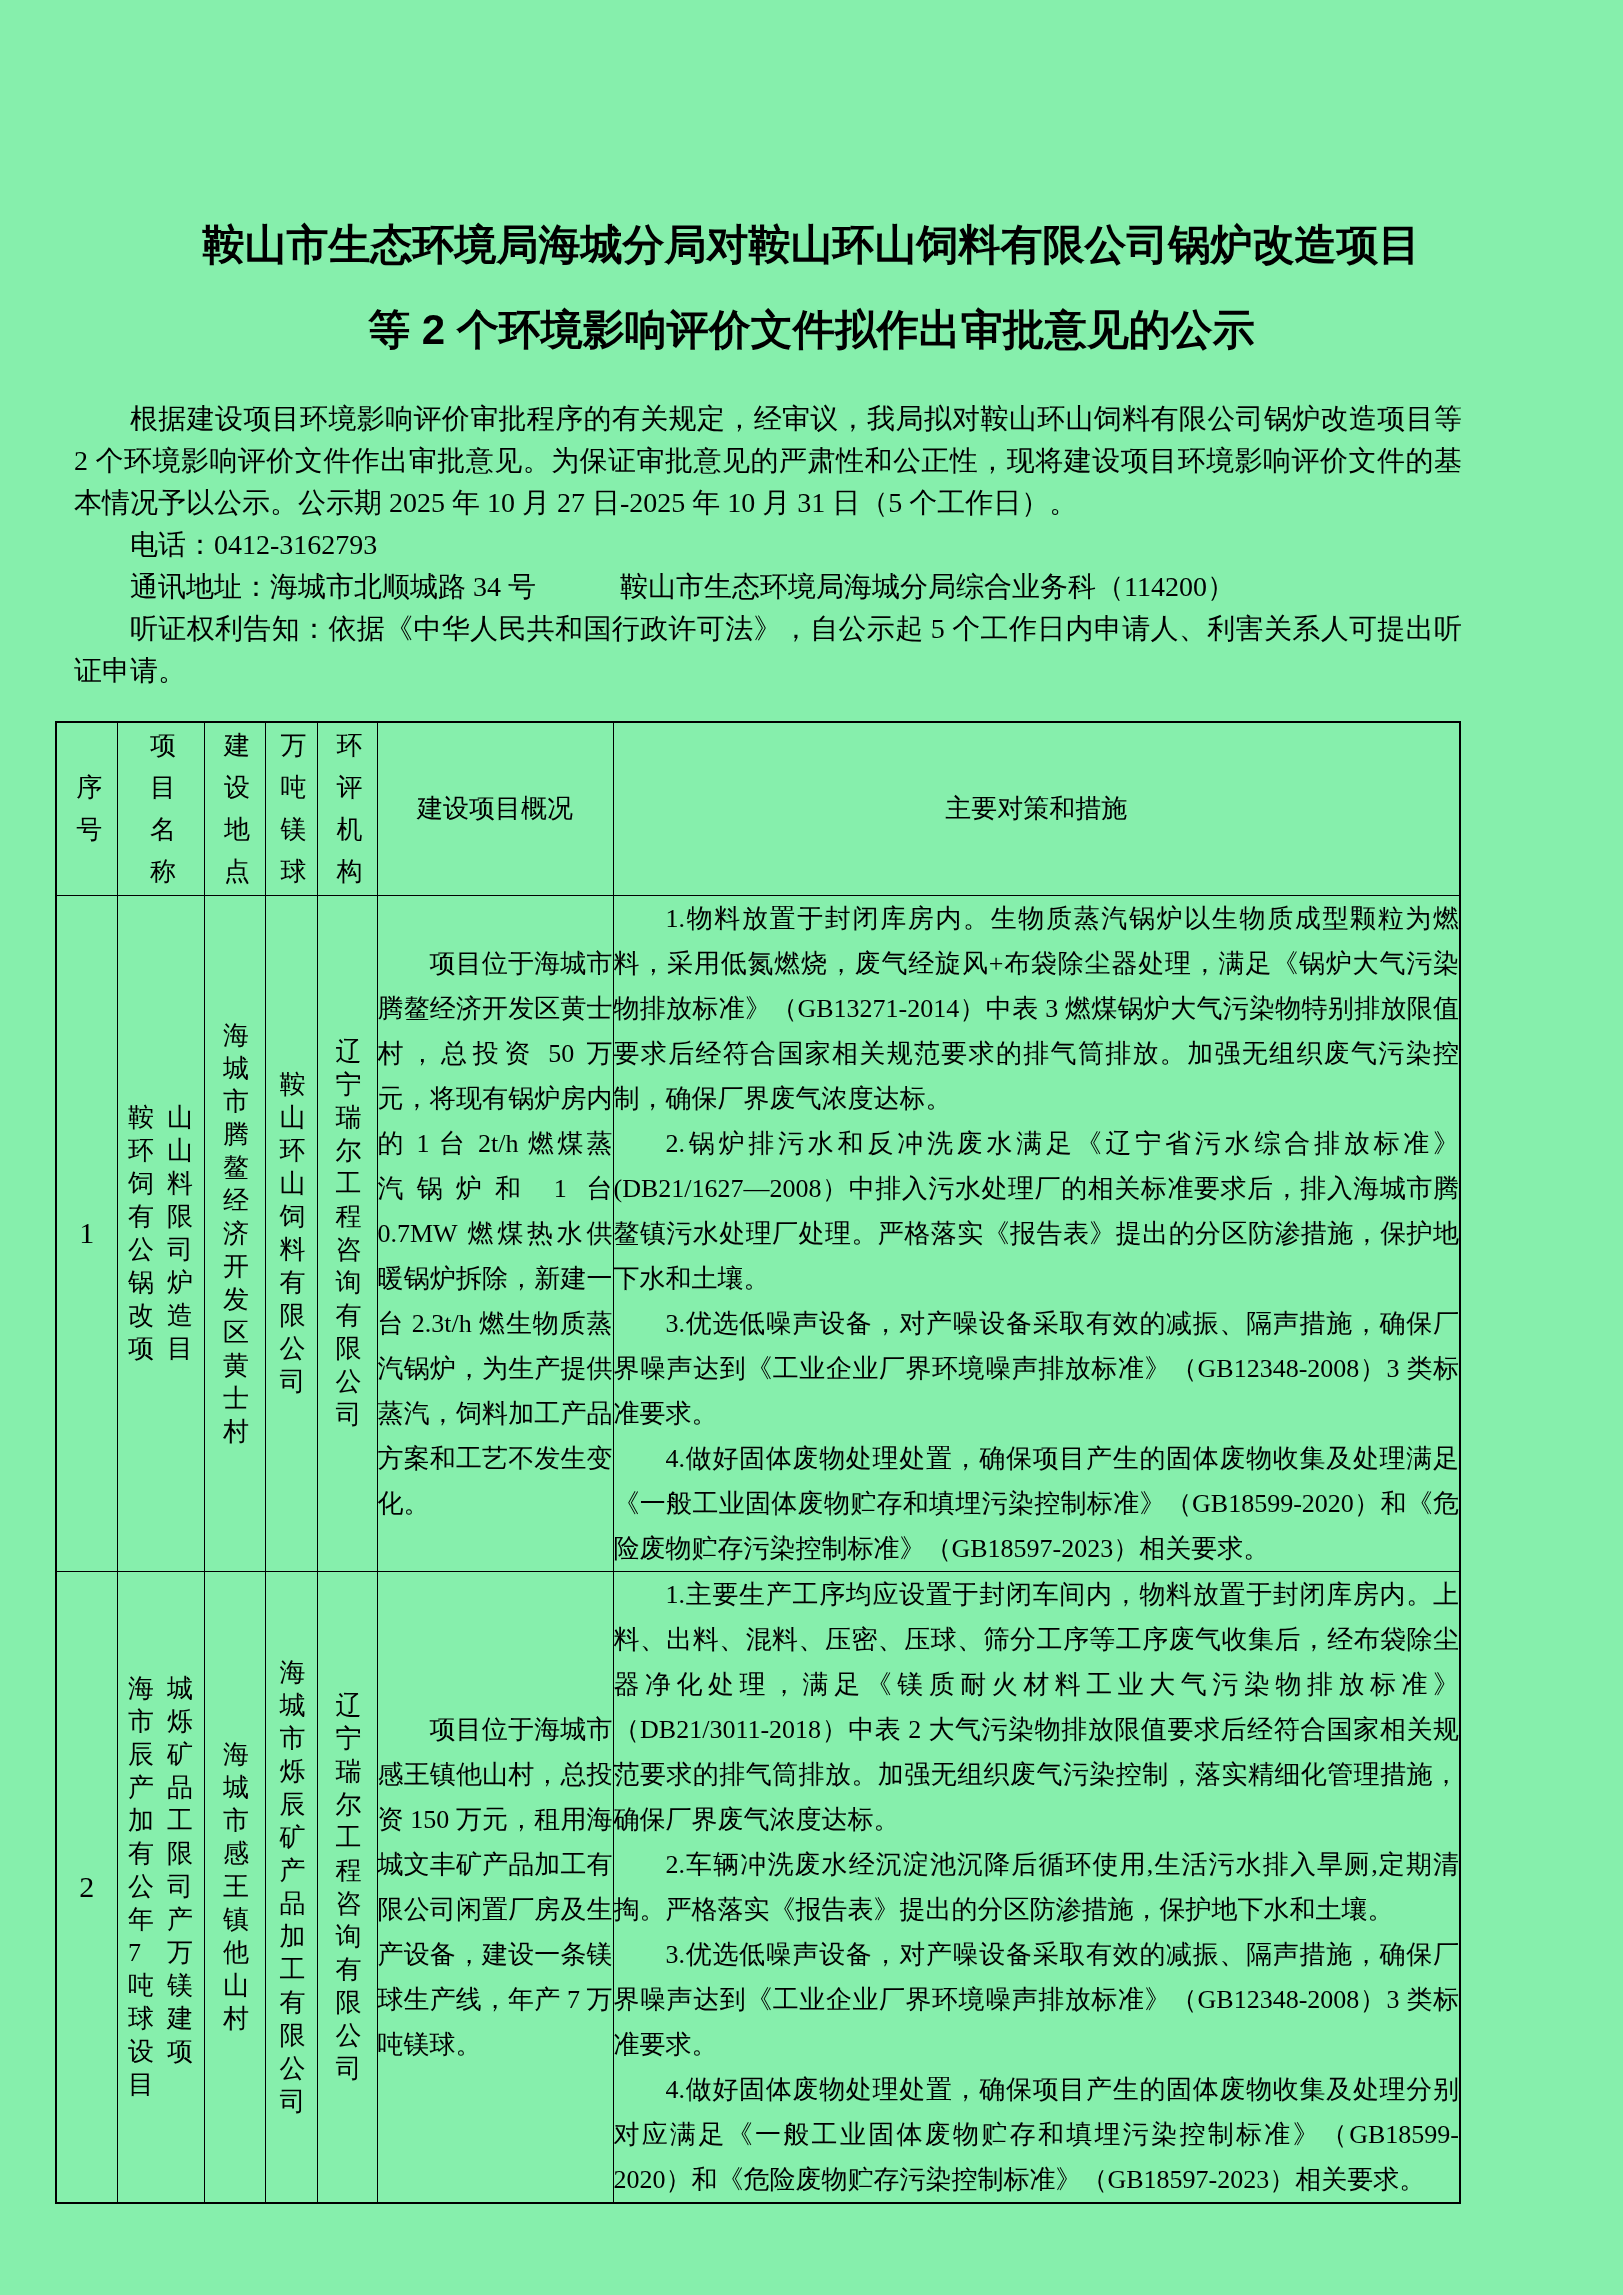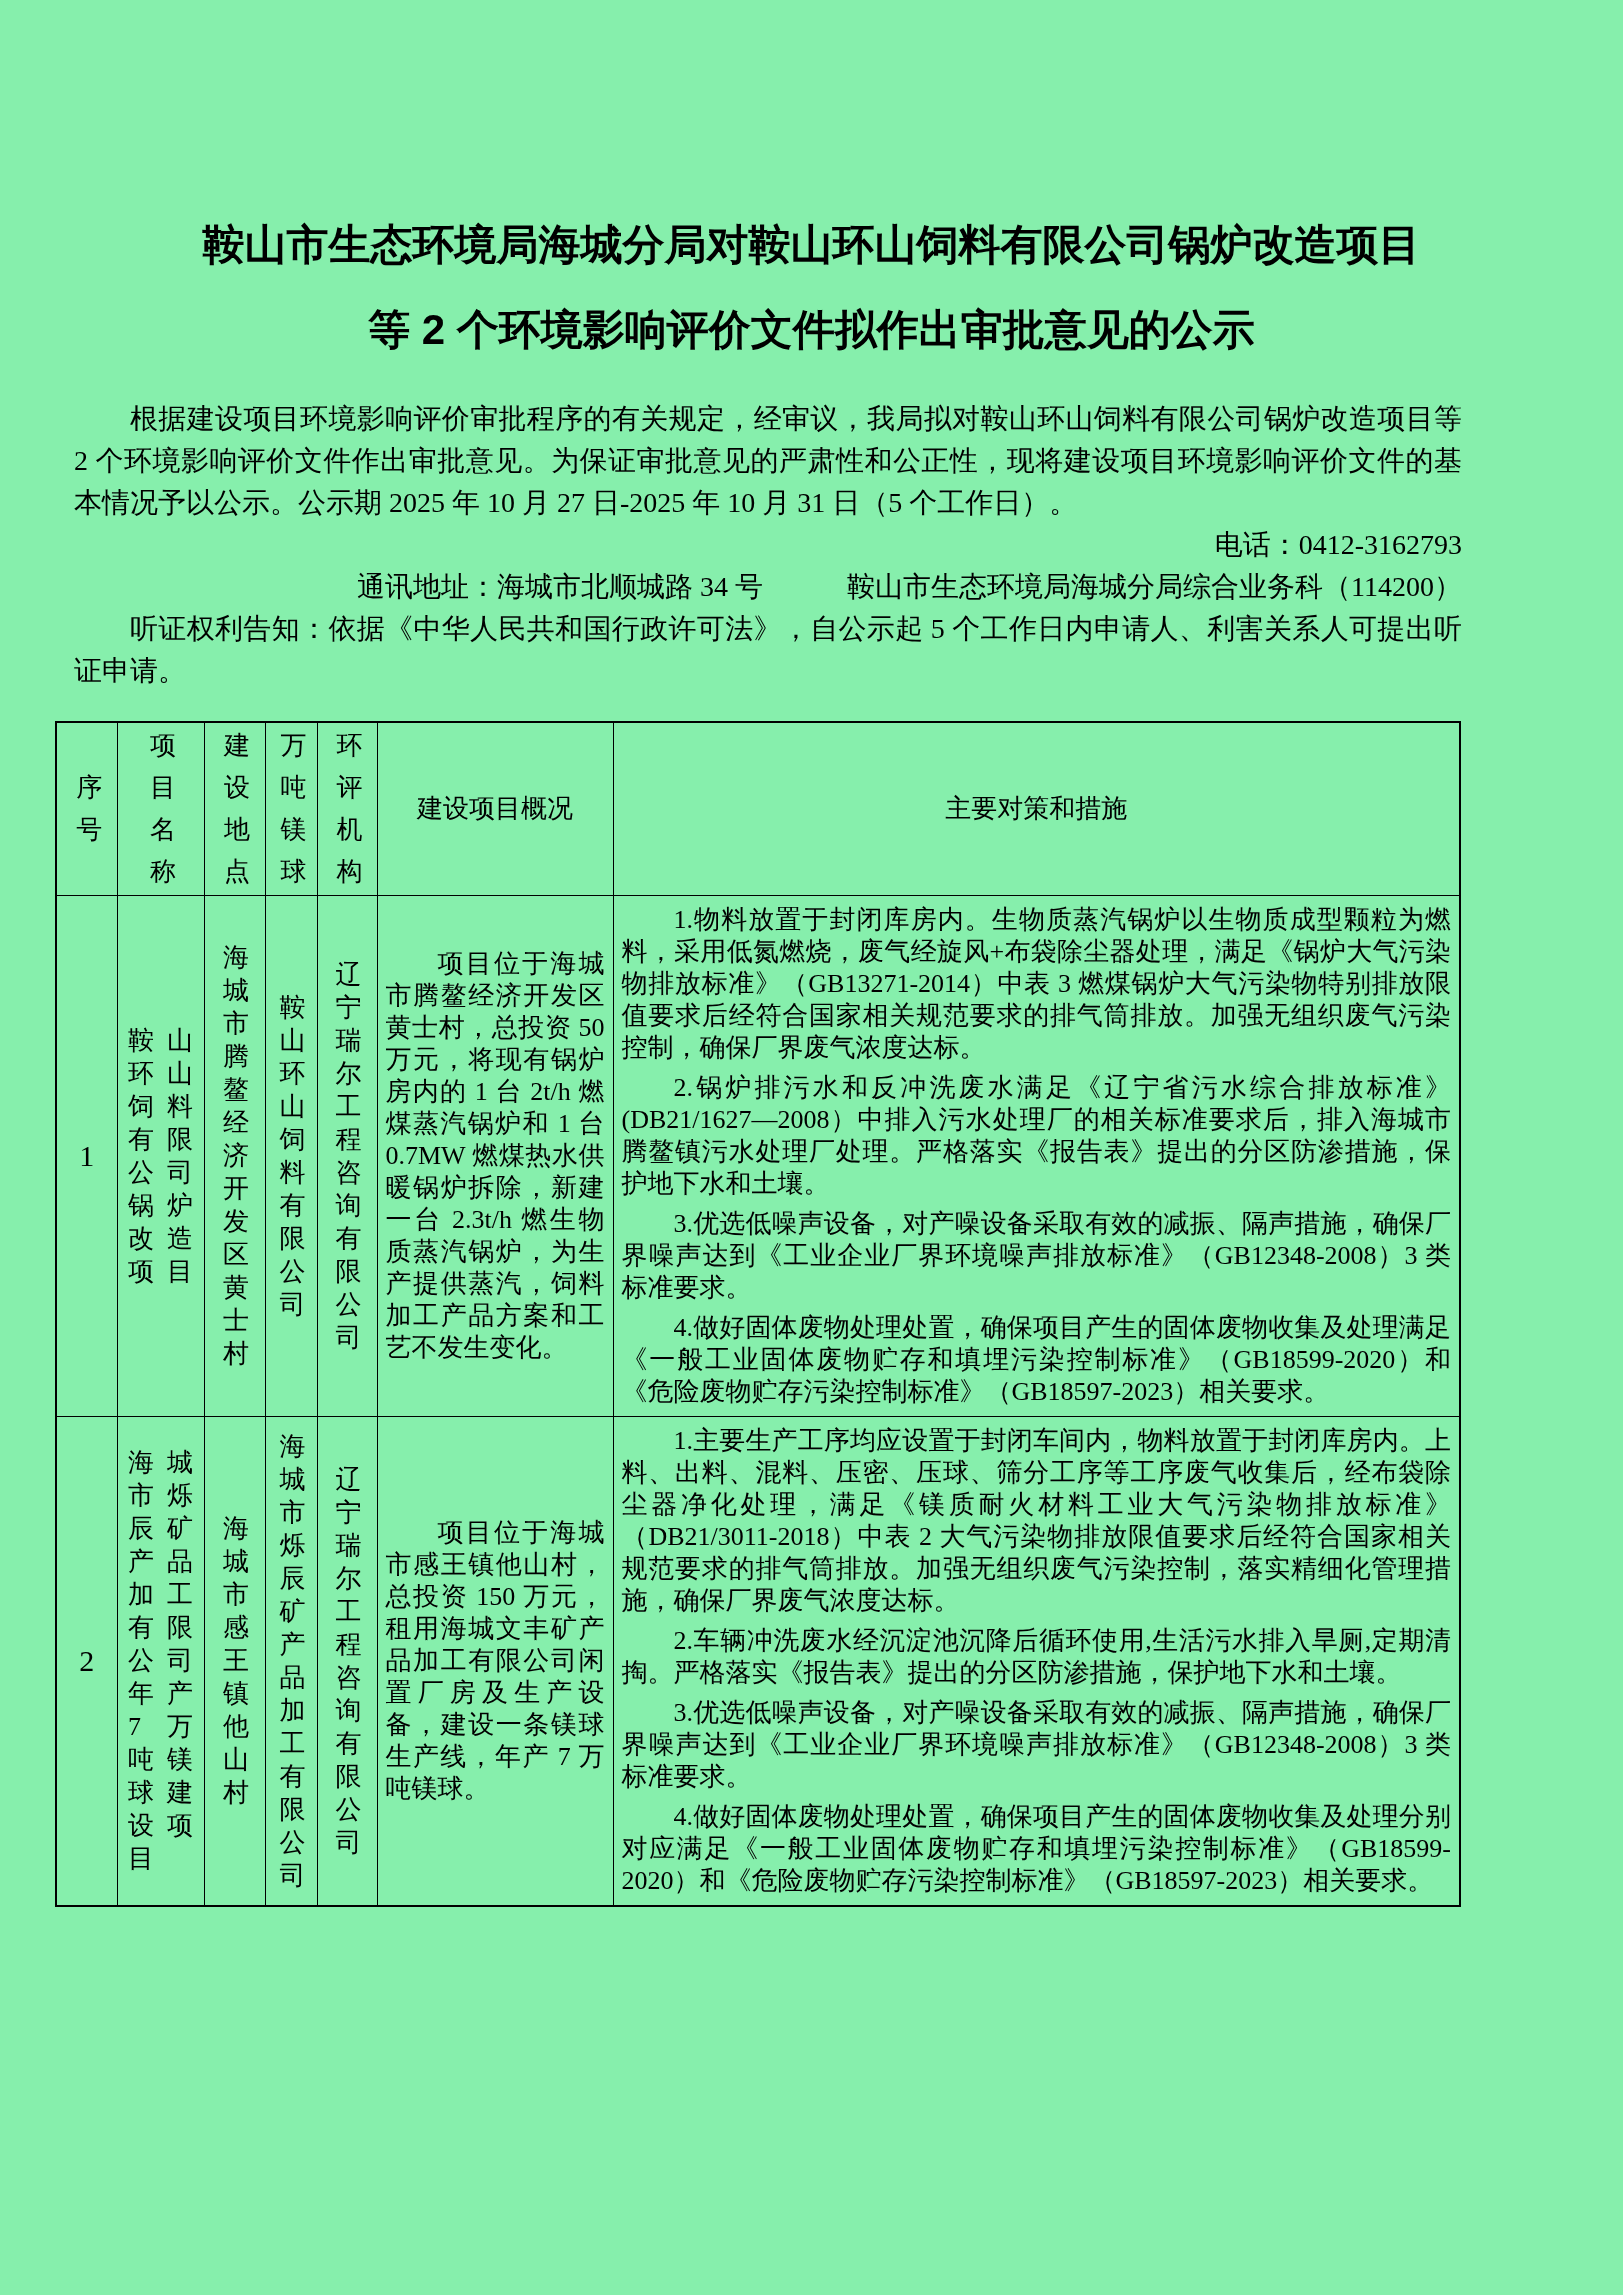--- a/index.html
+++ b/index.html
@@ -20,21 +20,21 @@
     text-align:center;
     width:1227px;
     margin:202px auto 26px auto;
   }
   .content {
     margin:0 161px 0 74px;
     font-size:28px;
     line-height:42px;
   }
   .content p { margin:0; }
-  .indent { text-indent:2em;text-align:right; }
+  .indent { text-indent:2em; }
   .just { text-align:justify; }
 
   table.projects {
     border-collapse:collapse;
     table-layout:fixed;
     width:1406px;
     margin:29px 0 0 55px;
     font-size:26px;
     border:2.7px solid #000;
   }
@@ -61,24 +61,24 @@
     text-align-last:justify;
   }
   thead .vcell { line-height:42px; width:31px; }
   .hhead { text-align:center; }
 
   .num { text-align:center; font-size:30px; }
 
   .overview { padding:4.1px 8.2px; }
   .measures { padding:4.1px 12.3px; }
   .overview p, .measures p {
-    margin:8px;
+    margin:0;
     text-indent:2em;
     text-align:justify;
-    line-height:32px;
+    line-height:45px;
   }
 </style>
 </head>
 <body>
 
 <div class="page">
 
   <h1 class="title">鞍山市生态环境局海城分局对鞍山环山饲料有限公司锅炉改造项目等 2 个环境影响评价文件拟作出审批意见的公示</h1>
 
   <div class="content">

